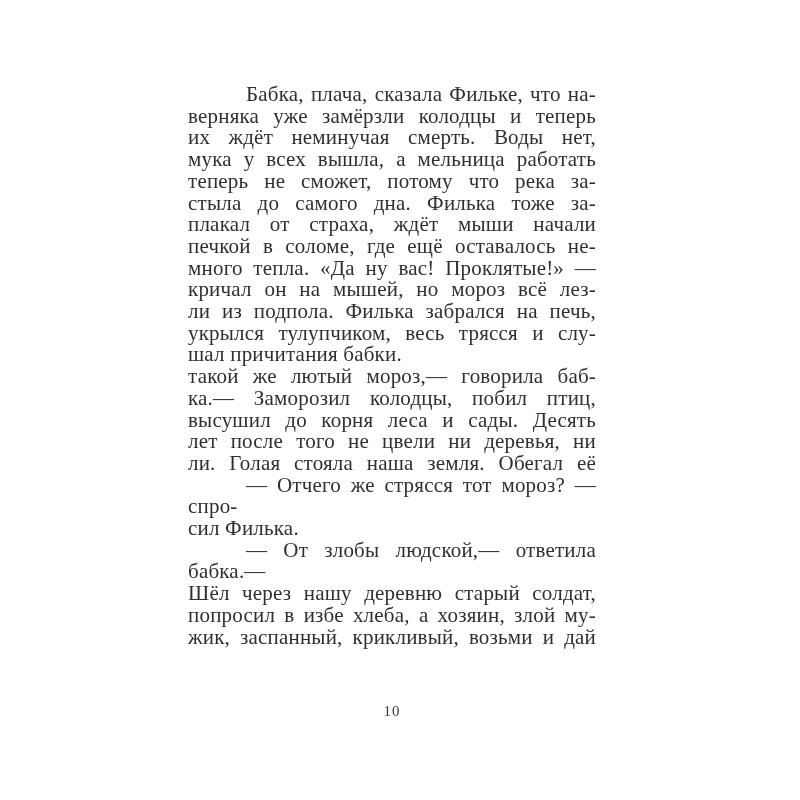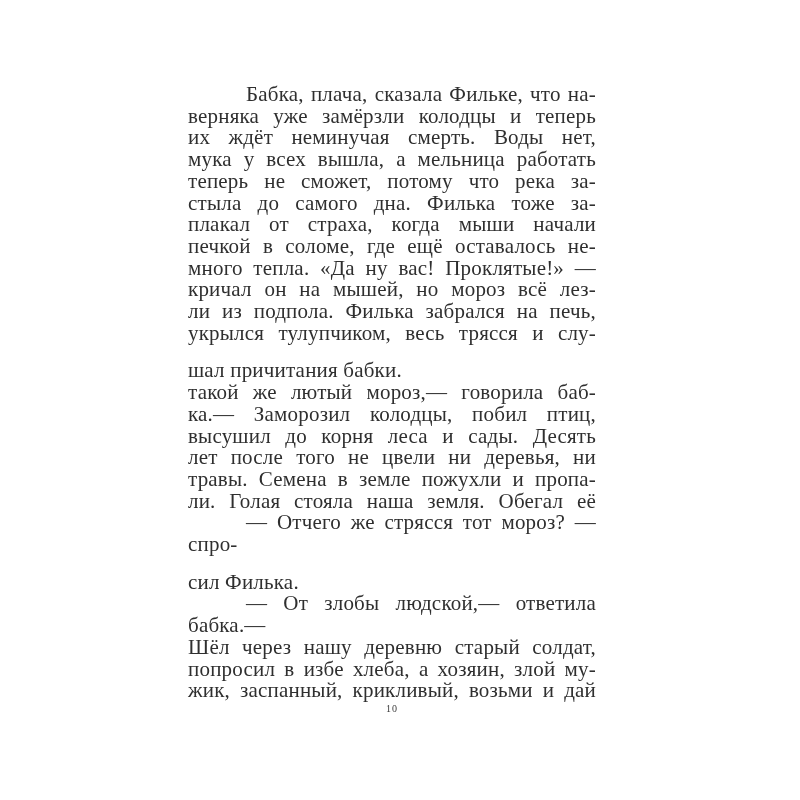--- a/index.html
+++ b/index.html
@@ -25,59 +25,57 @@
   .line {
     font-size: 21px;
     line-height: 21.7px;
     letter-spacing: 0.2px;
     text-align: justify;
     text-align-last: justify;
     white-space: normal;
   }
   .line.plain {
     text-align-last: left;
-    margin-top: 16px;
   }
   .line.indent {
     text-indent: 58px;
   }
   .folio {
     position: absolute;
     top: 703px;
     left: 188px;
     width: 408px;
     text-align: center;
-    font-size: 10px;
+    font-size: 15px;
     letter-spacing: 1px;
     color: #3a3a3a;
   }
 </style>
 </head>
 <body>
 
 <main class="page" style="background: rgb(255, 255, 255); color: rgb(47, 47, 47);">
   <section class="text-block">
       <div class="line indent">Бабка, плача, сказала Фильке, что на-</div>
       <div class="line">верняка уже замёрзли колодцы и теперь</div>
       <div class="line">их ждёт неминучая смерть. Воды нет,</div>
       <div class="line">мука у всех вышла, а мельница работать</div>
       <div class="line">теперь не сможет, потому что река за-</div>
       <div class="line">стыла до самого дна. Филька тоже за-</div>
-      <div class="line">плакал от страха, когда мыши начали</div>
+      <div class="line">плакал от страха, ждёт мыши начали</div>
       <div class="line">печкой в соломе, где ещё оставалось не-</div>
       <div class="line">много тепла. «Да ну вас! Проклятые!» —</div>
       <div class="line">кричал он на мышей, но мороз всё лез-</div>
       <div class="line">ли из подпола. Филька забрался на печь,</div>
       <div class="line">укрылся тулупчиком, весь трясся и слу-</div>
       <div class="line plain">шал причитания бабки.</div>
       <div class="line">такой же лютый мороз,— говорила баб-</div>
       <div class="line">ка.— Заморозил колодцы, побил птиц,</div>
       <div class="line">высушил до корня леса и сады. Десять</div>
       <div class="line">лет после того не цвели ни деревья, ни</div>
-      <div class="line">травы. Семена в земле пожухли и пропа-</div>
       <div class="line">ли. Голая стояла наша земля. Обегал её</div>
       <div class="line indent">— Отчего же стрясся тот мороз? — спро-</div>
       <div class="line plain">сил Филька.</div>
       <div class="line indent">— От злобы людской,— ответила бабка.—</div>
       <div class="line">Шёл через нашу деревню старый солдат,</div>
       <div class="line">попросил в избе хлеба, а хозяин, злой му-</div>
       <div class="line">жик, заспанный, крикливый, возьми и дай</div>
     </section>
   <footer class="folio">10</footer>
 </main>

